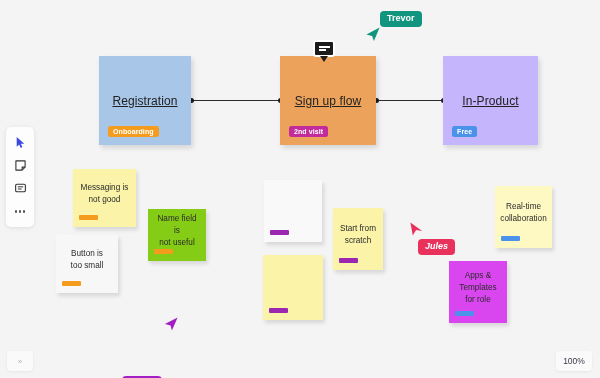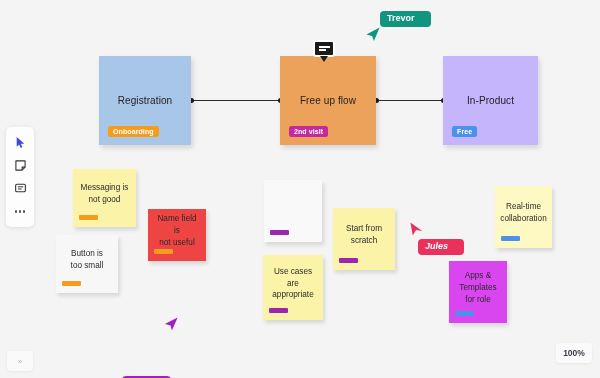--- a/index.html
+++ b/index.html
@@ -24,23 +24,24 @@
 
   
   .flow-card {
     position: absolute;
     box-shadow: 2px 3px 5px rgba(0,0,0,0.13);
     display: flex;
     align-items: center;
     justify-content: center;
   }
   .flow-card-title {
-    font-size: 10px;
+    font-size: 12px;
     color: #222;
     letter-spacing: 0.1px;
+    text-decoration: underline;
   }
   .flow-tag {
     position: absolute;
     left: 9px;
     bottom: 8px;
     font-size: 7px;
     font-weight: bold;
     color: #fff;
     padding: 2px 5px 2.5px 5px;
     border-radius: 2.5px;
@@ -117,21 +118,21 @@
     bottom: 7px;
     width: 19px;
     height: 5.5px;
     border-radius: 1px;
   }
   .cursor-label {
     position: absolute;
     font-size: 9px;
     font-weight: bold;
     color: #fff;
-    padding: 3px 16px 4px 7px;
+    padding: 3px 7px 4px 7px;
     border-radius: 4px;
     line-height: 1;
     white-space: nowrap;
   }
   .cursor-arrow {
     position: absolute;
     width: 16px;
     height: 16px;
   }
 
@@ -185,31 +186,31 @@
     display: flex;
     align-items: center;
     justify-content: center;
     font-size: 8px;
     color: #b5b5b5;
     cursor: pointer;
   }
   #zoom-indicator {
     position: absolute;
     right: 8px;
-    bottom: 15px;
+    bottom: 7px;
     min-width: 36px;
     height: 20px;
     background: #fafafa;
     border-radius: 4px;
     box-shadow: 0 1px 3px rgba(0,0,0,0.06);
     display: flex;
     align-items: center;
     justify-content: center;
     font-size: 8.5px;
-    font-weight: bold;
+    font-weight: normal;
     color: #3a3a4a;
     cursor: pointer;
   }
 </style>
 </head>
 <body>
 
 <div id="canvas">
 
   <div id="connectors">
@@ -220,21 +221,21 @@
       <div class="conn-dot" style="left: 373.5px; top: 98px;"></div>
       <div class="conn-dot" style="left: 440.5px; top: 98px;"></div>
     </div>
 
   <div id="flow-cards">
       <div class="flow-card" style="left: 99px; top: 56px; width: 92px; height: 89px; background: rgb(168, 198, 232);">
         <div class="flow-card-title">Registration</div>
         <div class="flow-tag" style="background: rgb(245, 156, 31);">Onboarding</div>
       </div>
       <div class="flow-card" style="left: 280px; top: 56px; width: 96px; height: 89px; background: rgb(237, 162, 92);">
-        <div class="flow-card-title">Free up flow</div>
+        <div class="flow-card-title">Sign up flow</div>
         <div class="flow-tag" style="background: rgb(195, 42, 155);">2nd visit</div>
       </div>
       <div class="flow-card" style="left: 443px; top: 56px; width: 95px; height: 89px; background: #c4b5fd;">
         <div class="flow-card-title">In-Product</div>
         <div class="flow-tag" style="background: rgb(74, 146, 234);">Free</div>
       </div>
     </div>
 
   <div class="comment-badge" id="comment-badge" style="left: 313px; top: 40px;">
     <div class="comment-badge-lines">
@@ -242,42 +243,39 @@
         <span></span>
     </div>
   </div>
 
   <div id="sticky-notes">
       <div class="sticky" style="left: 73px; top: 169px; width: 63px; height: 58px; background: rgb(250, 243, 168); justify-content: center;">
         <div class="sticky-text">Messaging is
 not good</div>
         <div class="sticky-tag" style="background: rgb(245, 156, 31);"></div>
       </div>
-      <div class="sticky" style="left: 148px; top: 209px; width: 58px; height: 52px; background: #ef4444;">
+      <div class="sticky" style="left: 148px; top: 209px; width: 58px; height: 52px; background: #84cc16;">
         <div class="sticky-text">Name field is
 not useful</div>
         <div class="sticky-tag" style="background: rgb(245, 156, 31);"></div>
       </div>
       <div class="sticky" style="left: 56px; top: 235px; width: 62px; height: 58px; background: rgb(247, 247, 247);">
         <div class="sticky-text">Button is
 too small</div>
         <div class="sticky-tag" style="background: rgb(245, 156, 31);"></div>
       </div>
       <div class="sticky" style="left: 264px; top: 180px; width: 58px; height: 62px; background: rgb(249, 249, 249);">
         <div class="sticky-tag" style="background: rgb(155, 39, 176);"></div>
       </div>
-      <div class="sticky" style="left: 333px; top: 208px; width: 62px; height: 62px; background: rgb(250, 243, 168);">
+      <div class="sticky" style="left: 333px; top: 208px; width: 50px; height: 62px; background: rgb(250, 243, 168);">
         <div class="sticky-text">Start from
 scratch</div>
         <div class="sticky-tag" style="background: rgb(155, 39, 176);"></div>
       </div>
       <div class="sticky" style="left: 263px; top: 255px; width: 60px; height: 65px; background: rgb(250, 243, 168);">
-        <div class="sticky-text">Use cases
-are
-appropriate</div>
         <div class="sticky-tag" style="background: rgb(155, 39, 176);"></div>
       </div>
       <div class="sticky" style="left: 495px; top: 186px; width: 57px; height: 62px; background: #fef9c3;">
         <div class="sticky-text">Real-time
 collaboration</div>
         <div class="sticky-tag" style="background: rgb(74, 146, 234);"></div>
       </div>
       <div class="sticky" style="left: 449px; top: 261px; width: 58px; height: 62px; background: #d946ef;">
         <div class="sticky-text">Apps  &amp;
 Templates

